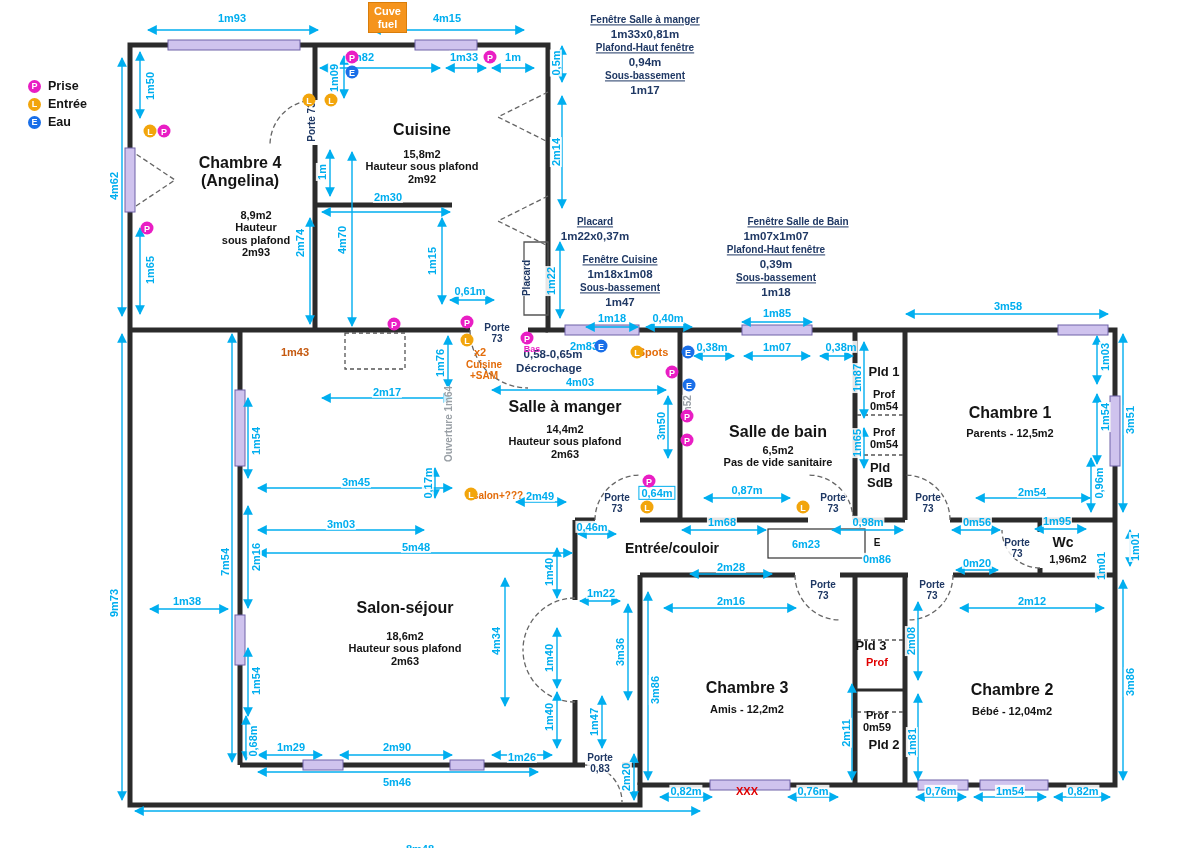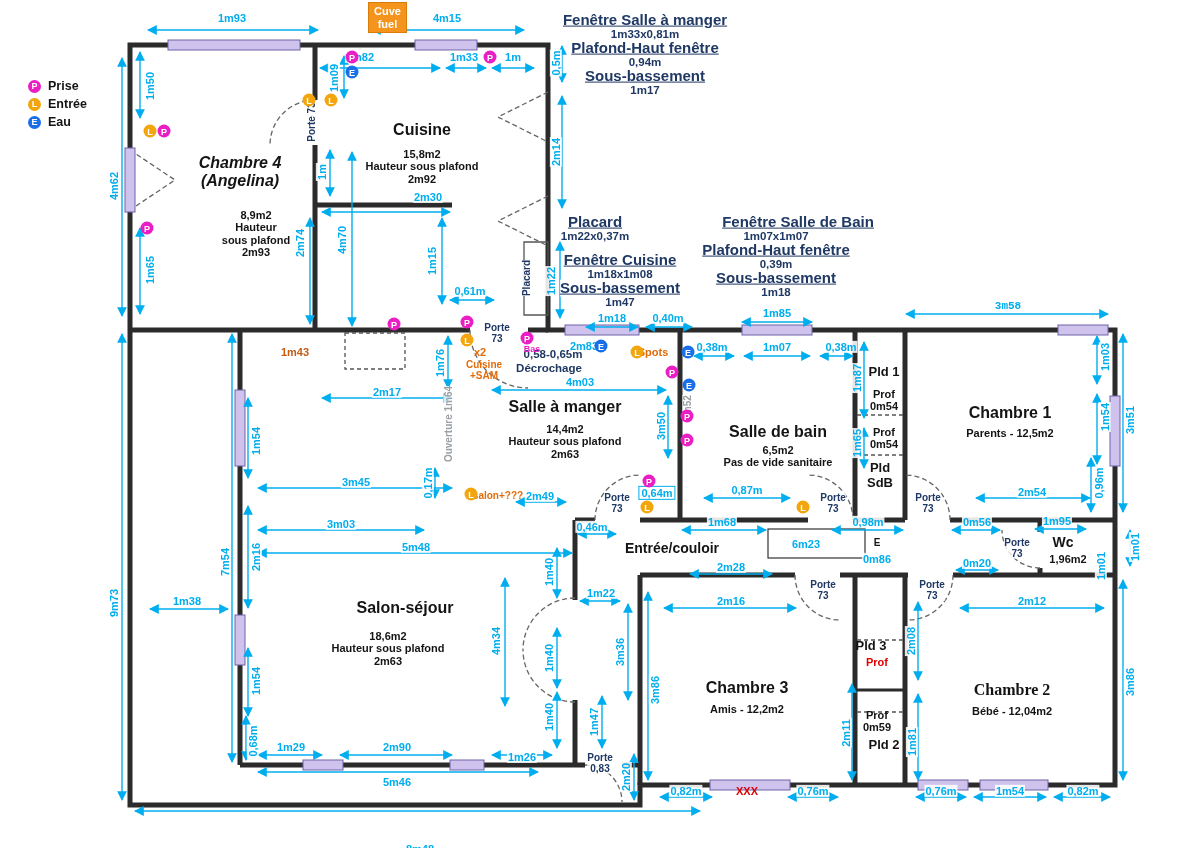--- a/index.html
+++ b/index.html
@@ -8,21 +8,21 @@
   svg.layer{position:absolute;left:0;top:0;}
   .lab{position:absolute;transform:translate(-50%,-50%);white-space:pre-line;text-align:center;line-height:1.12;}
   .lab.v{transform:translate(-50%,-50%) rotate(-90deg);}
   .d{color:var(--dim,#00aeef);font-size:11px;font-weight:700;background:rgba(255,255,255,.88);padding:0 1px;}
   .db{color:var(--dim,#00aeef);font-size:11px;font-weight:700;border:1px solid var(--dim,#00aeef);background:#fff;padding:0 2px;}
   .dg{color:#9aa0a6;font-size:10px;font-weight:600;background:rgba(255,255,255,.8);}
   .rt{color:#141414;font-size:16px;font-weight:700;}
   .rt2{color:#141414;font-size:14px;font-weight:700;}
   .rs{color:#141414;font-size:11px;font-weight:700;}
   .pld{color:#141414;font-size:13px;font-weight:700;}
-  .nh{color:var(--note,#1f3864);font-size:15px;font-weight:700;text-decoration:underline;background:rgba(255,255,255,.85);}
+  .nh{color:var(--note,#1f3864);font-size:10px;font-weight:700;text-decoration:underline;background:rgba(255,255,255,.85);}
   .nb{color:var(--note,#1f3864);font-size:11.5px;font-weight:700;background:rgba(255,255,255,.85);}
   .p{color:var(--note,#1f3864);font-size:10px;font-weight:700;background:rgba(255,255,255,.8);}
   .o{color:var(--orange,#e36c0a);font-size:11px;font-weight:700;}
   .o2{color:var(--orange,#e36c0a);font-size:10px;font-weight:700;}
   .o3{color:#c55a11;font-size:11px;font-weight:700;}
   .m{color:var(--prise,#e91ec4);font-size:9px;font-weight:700;}
   .r{color:var(--red,#e00000);font-size:11px;font-weight:700;}
   .b{color:#141414;font-size:10px;font-weight:700;}
   .icon{position:absolute;width:13px;height:13px;border-radius:50%;color:#fff;font-size:9px;font-weight:700;
         display:flex;align-items:center;justify-content:center;transform:translate(-50%,-50%);z-index:6;}
@@ -205,47 +205,47 @@
     <div class="legend-row">
       <span class="icon icon-E">E</span>
       <span class="legend-label">Eau</span>
     </div>
   </div>
 
   <div class="cuve">Cuve
 fuel</div>
 
   <div id="ann">
-      <div class="lab rt" style="left: 240px; top: 172px; font-style: italic;">Chambre 4
+      <div class="lab rt" style="left: 240px; top: 172px;">Chambre 4
 (Angelina)</div>
       <div class="lab rs" style="left: 240px; top: 234px; margin-left: 16px;">8,9m2
 Hauteur
 sous plafond
 2m93</div>
       <div class="lab rt" style="left: 422px; top: 130px;">Cuisine</div>
       <div class="lab rs" style="left: 422px; top: 166px;">15,8m2
 Hauteur sous plafond
 2m92</div>
       <div class="lab rt" style="left: 565px; top: 407px;">Salle à manger</div>
       <div class="lab rs" style="left: 565px; top: 441px;">14,4m2
 Hauteur sous plafond
 2m63</div>
       <div class="lab rt" style="left: 778px; top: 432px;">Salle de bain</div>
       <div class="lab rs" style="left: 778px; top: 456px;">6,5m2
 Pas de vide sanitaire</div>
       <div class="lab rt" style="left: 1010px; top: 413px;">Chambre 1</div>
       <div class="lab rs" style="left: 1010px; top: 433px;">Parents - 12,5m2</div>
       <div class="lab rt" style="left: 405px; top: 608px;">Salon-séjour</div>
-      <div class="lab rs" style="left: 388px; top: 648px;">18,6m2
+      <div class="lab rs" style="left: 405px; top: 648px;">18,6m2
 Hauteur sous plafond
 2m63</div>
       <div class="lab rt2" style="left: 672px; top: 549px;">Entrée/couloir</div>
       <div class="lab rt" style="left: 747px; top: 688px;">Chambre 3</div>
       <div class="lab rs" style="left: 747px; top: 709px;">Amis - 12,2m2</div>
-      <div class="lab rt" style="left: 1012px; top: 690px; font-family: Liberation Serif, serif;">Chambre 2</div>
+      <div class="lab rt" style="left: 1012px; top: 690px;">Chambre 2</div>
       <div class="lab rs" style="left: 1012px; top: 711px;">Bébé - 12,04m2</div>
       <div class="lab rt2" style="left: 1063px; top: 543px;">Wc</div>
       <div class="lab rs" style="left: 1068px; top: 559px;">1,96m2</div>
       <div class="lab pld" style="left: 884px; top: 372px;">Pld 1</div>
       <div class="lab rs" style="left: 884px; top: 400px;">Prof
 0m54</div>
       <div class="lab rs" style="left: 884px; top: 438px;">Prof
 0m54</div>
       <div class="lab pld" style="left: 880px; top: 476px;">Pld
 SdB</div>
@@ -307,30 +307,30 @@
       <div class="lab d" style="left: 360px; top: 57px;">1m82</div>
       <div class="lab d" style="left: 464px; top: 57px;">1m33</div>
       <div class="lab d" style="left: 513px; top: 57px;">1m</div>
       <div class="lab d v" style="left: 556px; top: 63px;">0,5m</div>
       <div class="lab d v" style="left: 556px; top: 152px;">2m14</div>
       <div class="lab d v" style="left: 150px; top: 86px;">1m50</div>
       <div class="lab d v" style="left: 114px; top: 186px;">4m62</div>
       <div class="lab d v" style="left: 150px; top: 270px;">1m65</div>
       <div class="lab d v" style="left: 334px; top: 78px;">1m09</div>
       <div class="lab d v" style="left: 322px; top: 172px;">1m</div>
-      <div class="lab d" style="left: 388px; top: 197px; margin-left: 40px;">2m30</div>
+      <div class="lab d" style="left: 388px; top: 197px;">2m30</div>
       <div class="lab d v" style="left: 300px; top: 243px;">2m74</div>
       <div class="lab d v" style="left: 342px; top: 240px;">4m70</div>
       <div class="lab d v" style="left: 432px; top: 261px;">1m15</div>
       <div class="lab d" style="left: 470px; top: 291px;">0,61m</div>
       <div class="lab d v" style="left: 551px; top: 281px;">1m22</div>
       <div class="lab d" style="left: 612px; top: 318px;">1m18</div>
       <div class="lab d" style="left: 668px; top: 318px;">0,40m</div>
       <div class="lab d" style="left: 777px; top: 313px;">1m85</div>
-      <div class="lab d" style="left: 1008px; top: 306px; font-family: Liberation Mono, monospace;">3m58</div>
+      <div class="lab d" style="left: 1008px; top: 306px;">3m58</div>
       <div class="lab d" style="left: 584px; top: 346px;">2m83</div>
       <div class="lab d" style="left: 712px; top: 347px;">0,38m</div>
       <div class="lab d" style="left: 777px; top: 347px;">1m07</div>
       <div class="lab d" style="left: 841px; top: 347px;">0,38m</div>
       <div class="lab d v" style="left: 857px; top: 378px;">1m87</div>
       <div class="lab d v" style="left: 1105px; top: 357px;">1m03</div>
       <div class="lab d v" style="left: 1105px; top: 417px;">1m54</div>
       <div class="lab d v" style="left: 1099px; top: 483px;">0,96m</div>
       <div class="lab d v" style="left: 1130px; top: 420px;">3m51</div>
       <div class="lab d" style="left: 1032px; top: 492px;">2m54</div>

